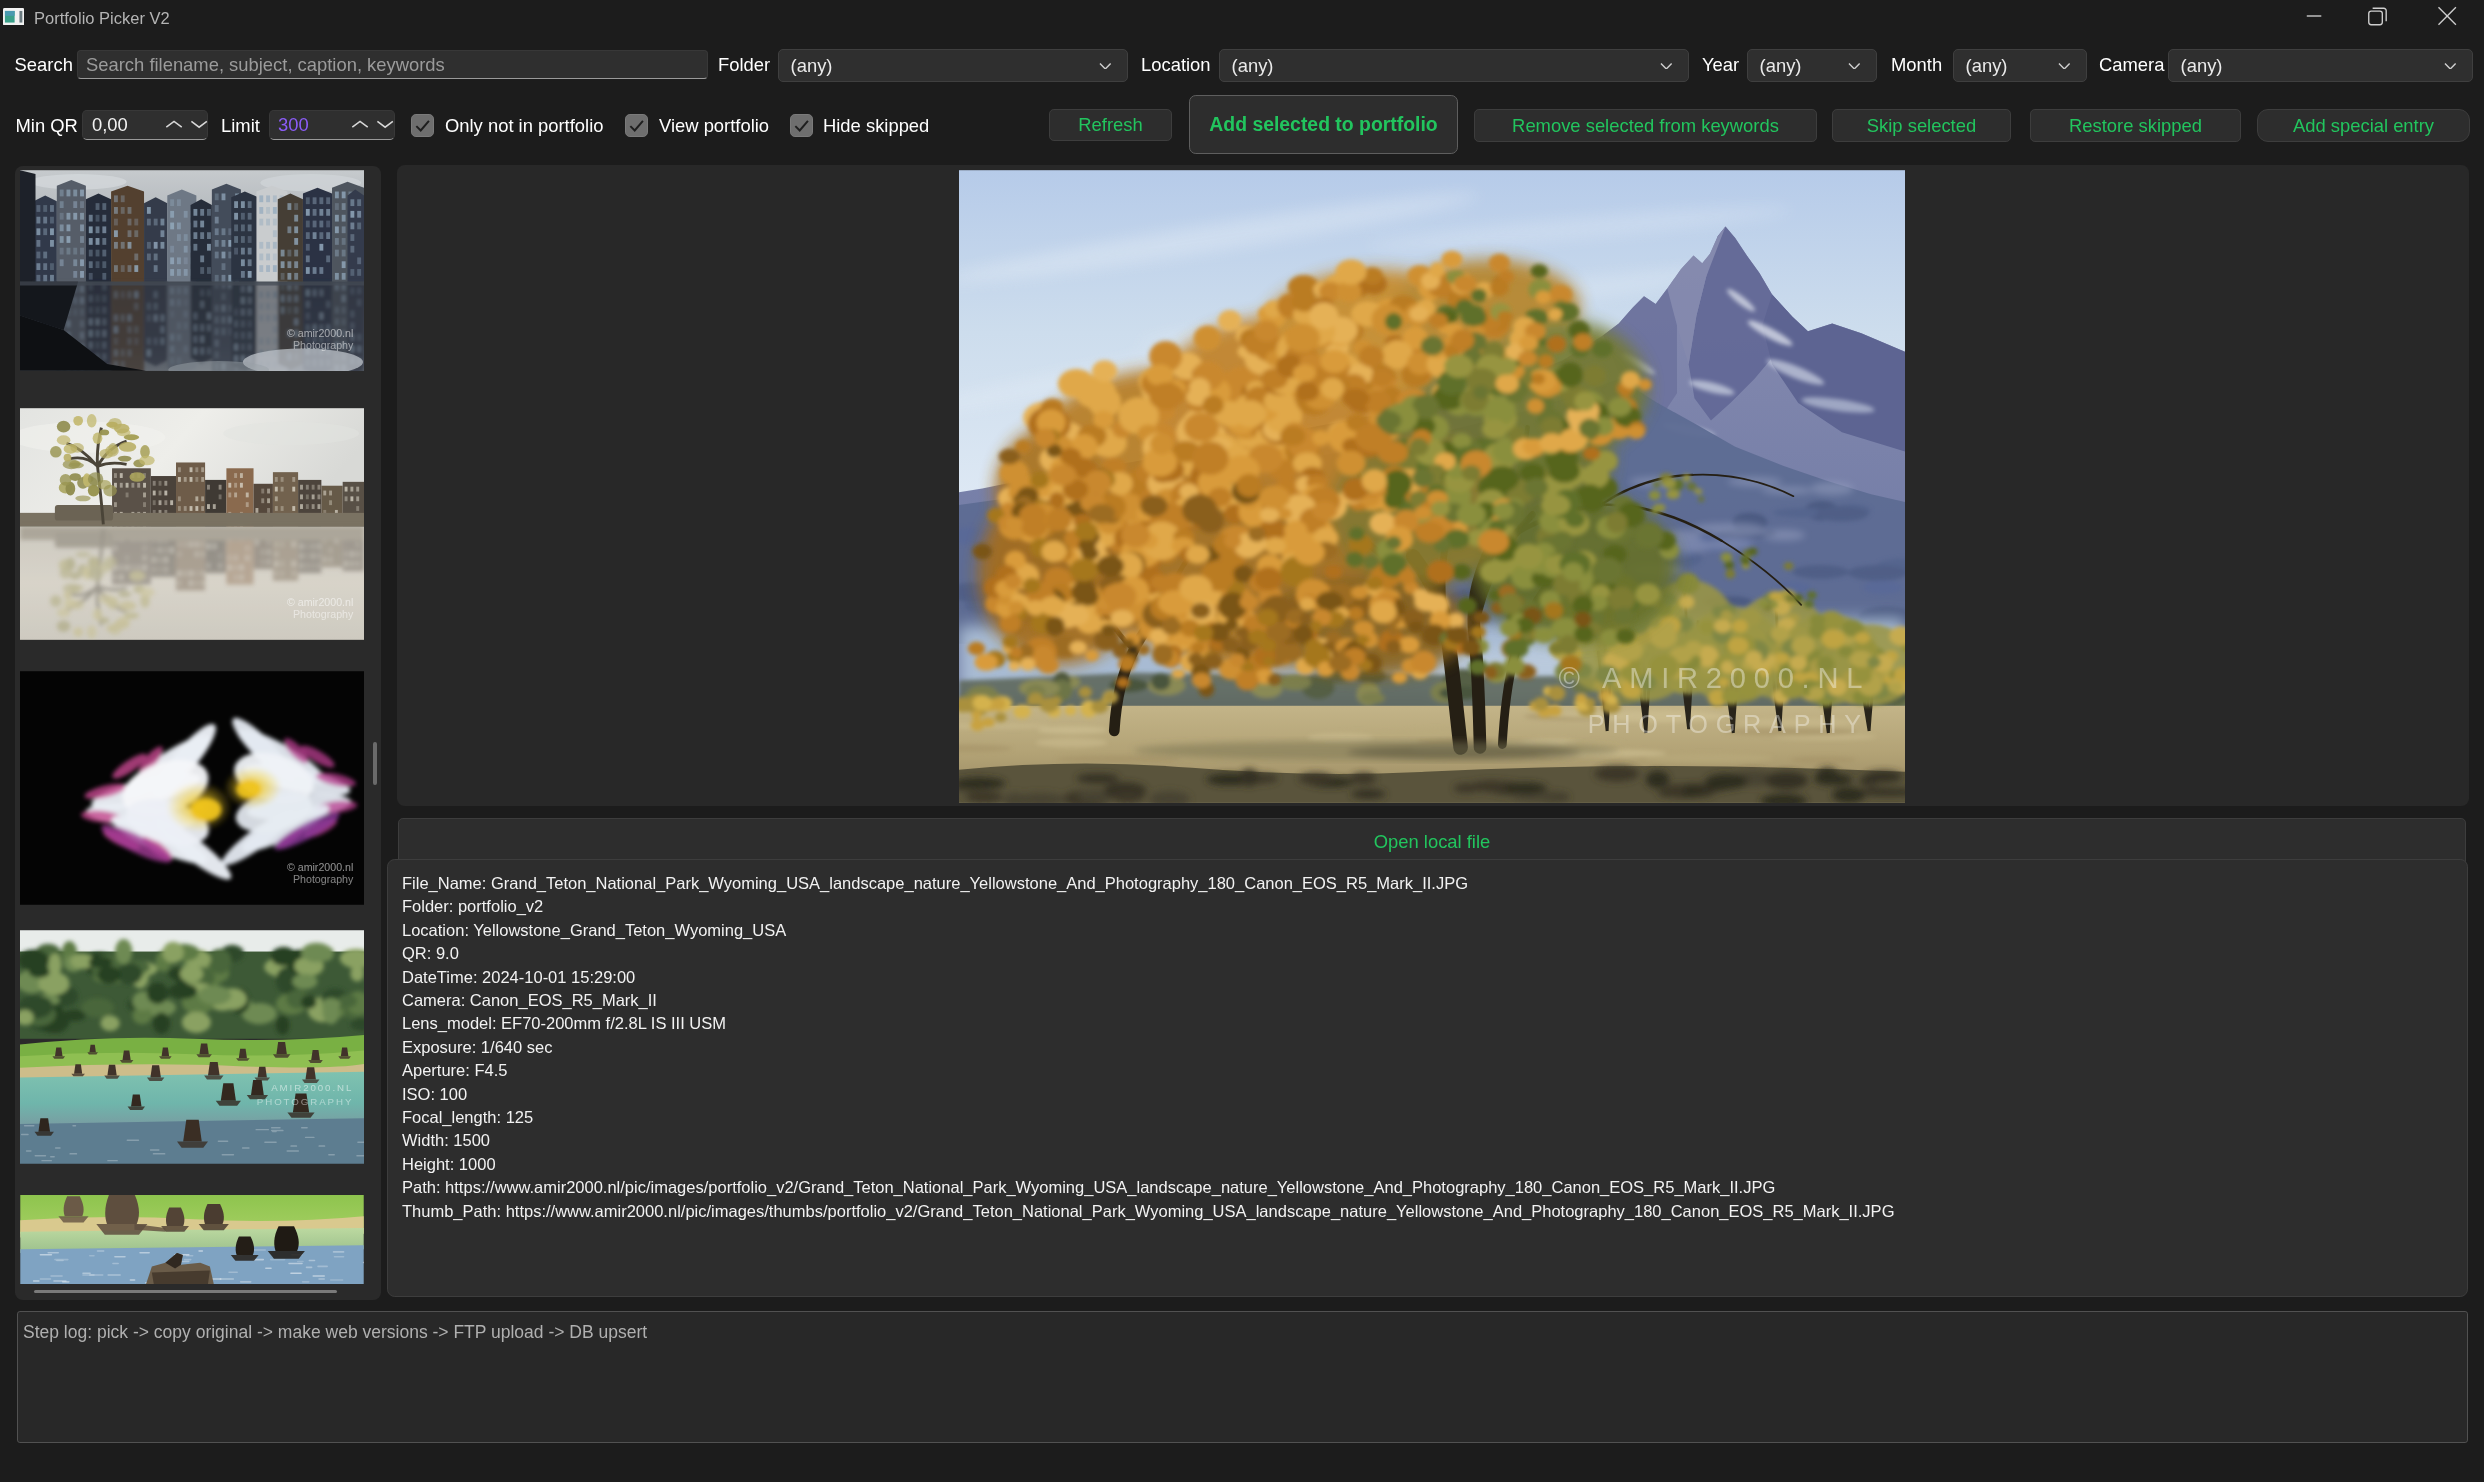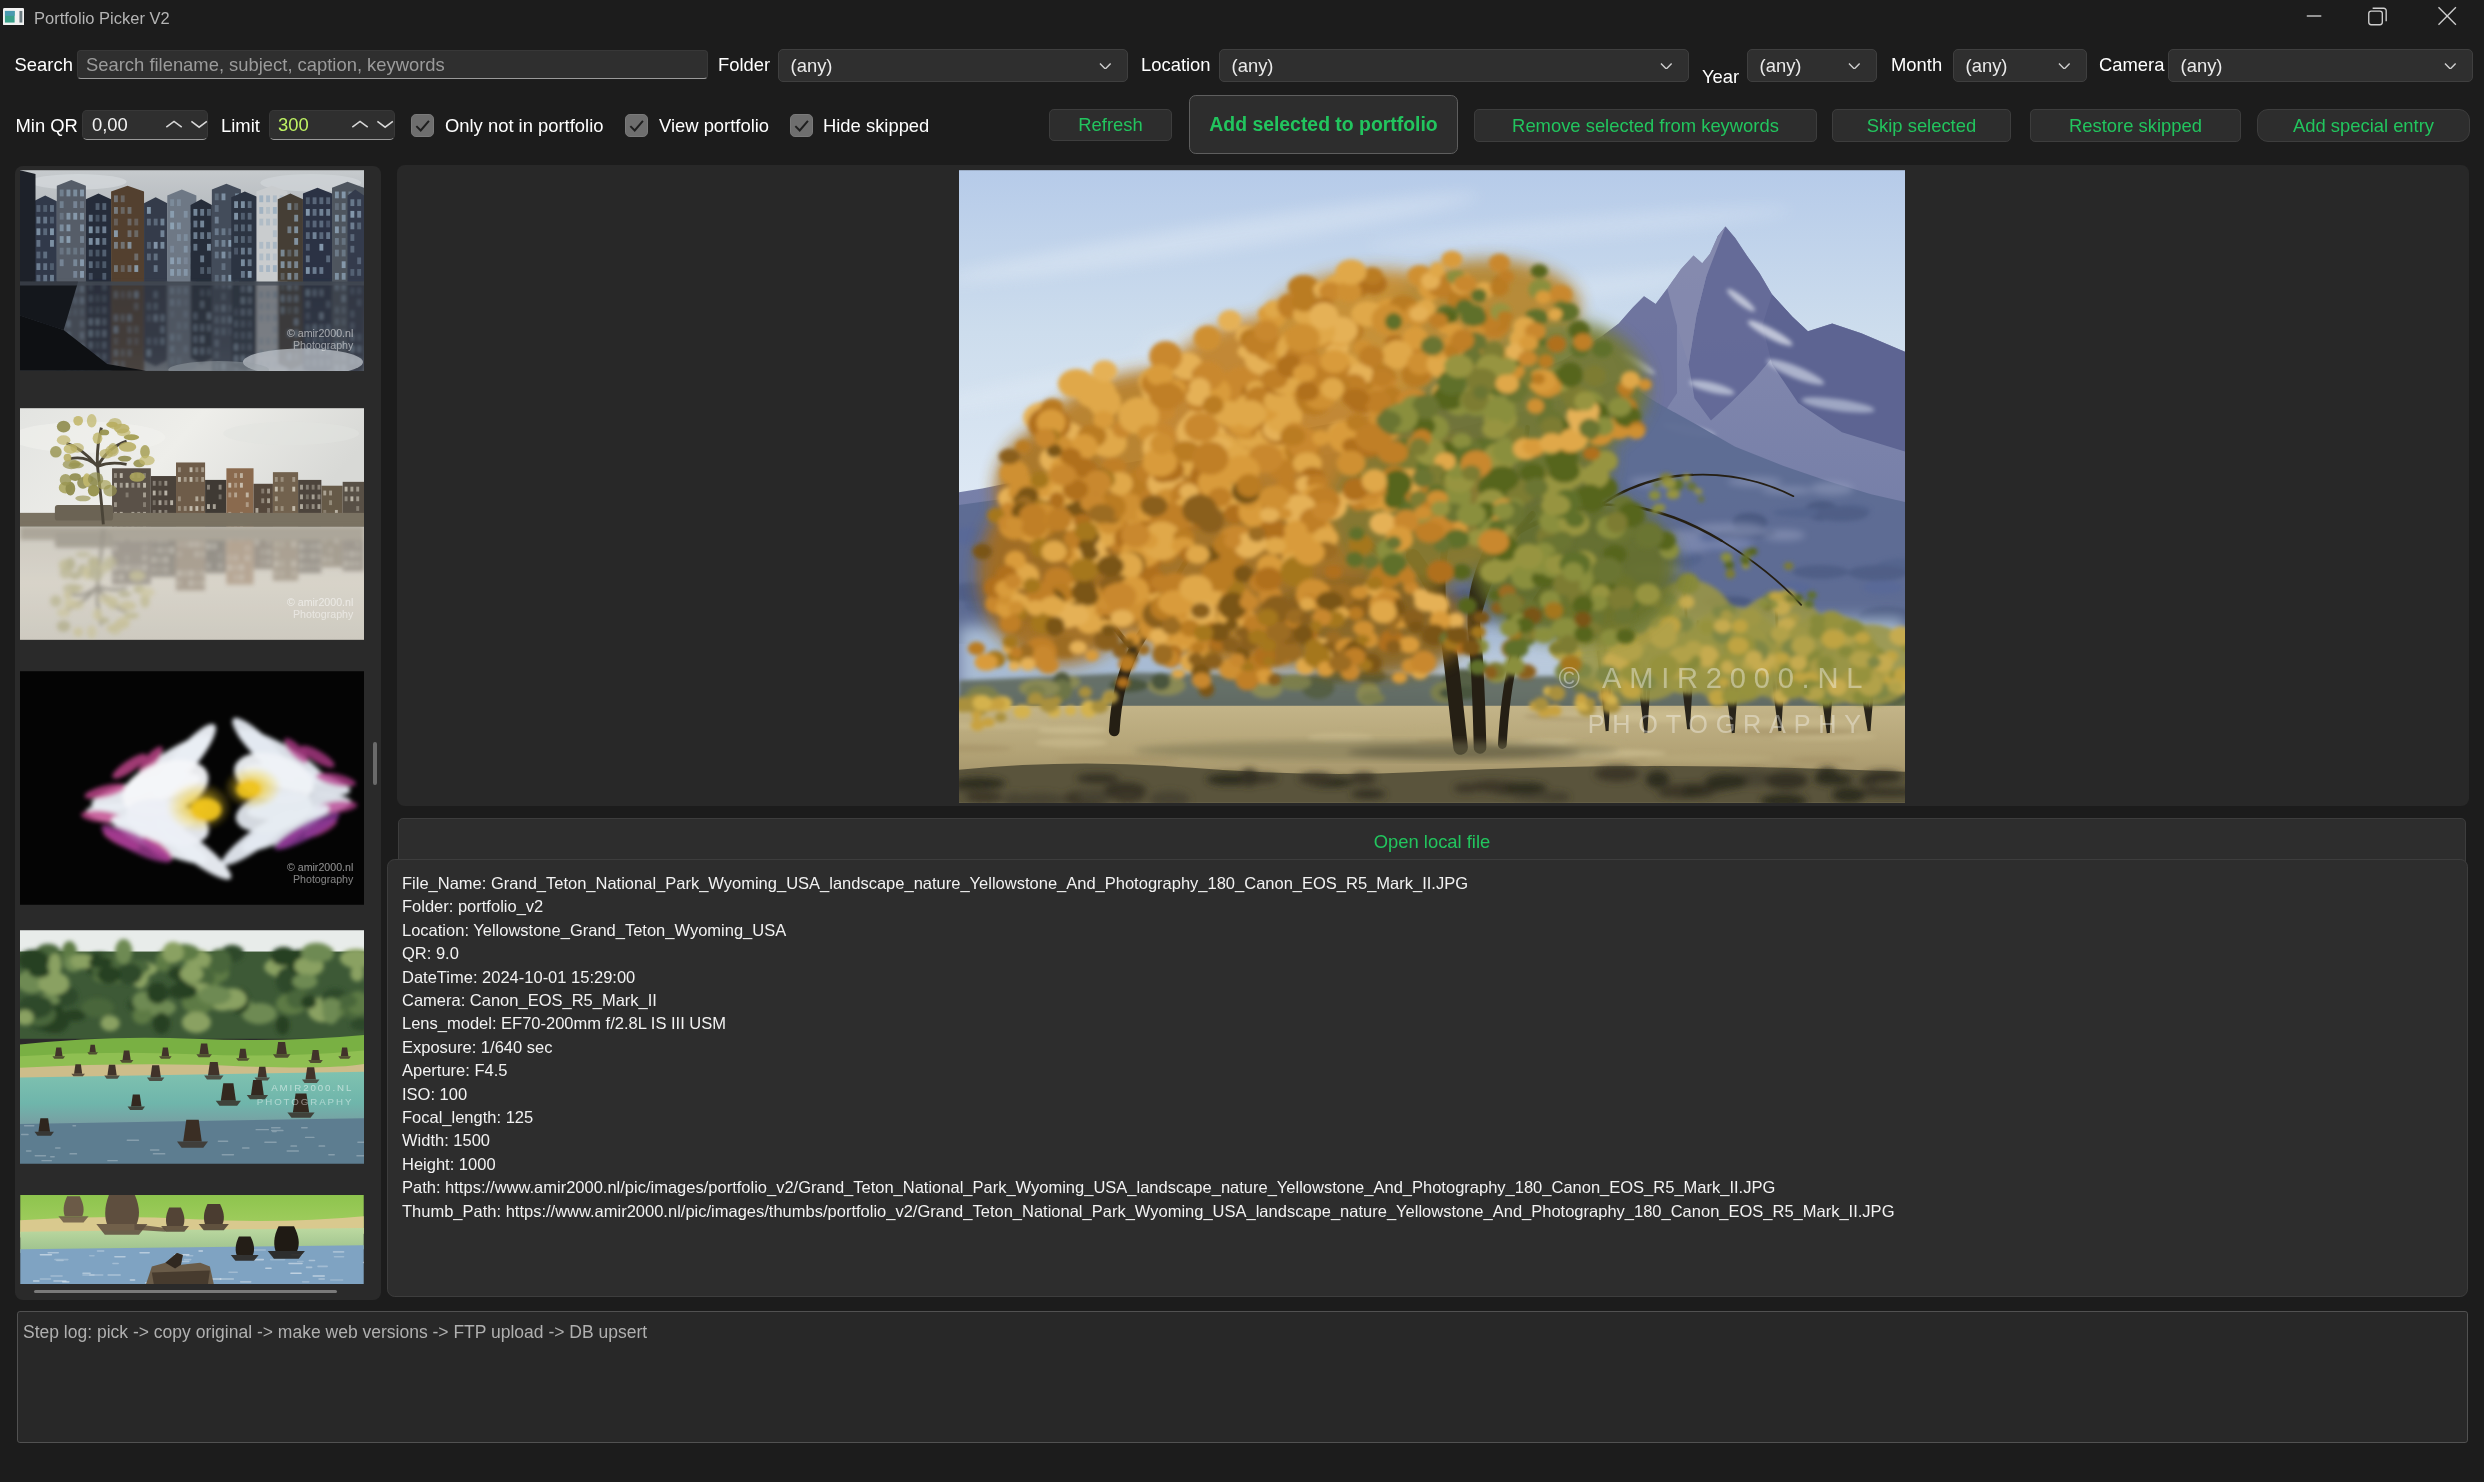--- a/index.html
+++ b/index.html
@@ -45,21 +45,21 @@
 </div>
 
 <div class="lbl" style="left:1141px;top:56px;">Location</div>
 <div class="combo" style="left:1219px;top:49px;width:470px;height:33px;">
   <div class="txt">(any)</div>
   <svg class="chev" width="12.6" height="7.8" viewBox="0 0 13 8">
       <polyline points="1,1.5 6.5,7 12,1.5" stroke="#d0d0d0" stroke-width="1.5" fill="none"></polyline>
     </svg>
 </div>
 
-<div class="lbl" style="left:1702px;top:56px;margin-top:12px;">Year</div>
+<div class="lbl" style="left:1702px;top:56px;">Year</div>
 <div class="combo" style="left:1747px;top:49px;width:130px;height:33px;">
   <div class="txt">(any)</div>
   <svg class="chev" width="12.6" height="7.8" viewBox="0 0 13 8">
       <polyline points="1,1.5 6.5,7 12,1.5" stroke="#d0d0d0" stroke-width="1.5" fill="none"></polyline>
     </svg>
 </div>
 
 <div class="lbl" style="left:1891px;top:56px;">Month</div>
 <div class="combo" style="left:1953px;top:49px;width:134px;height:33px;">
   <div class="txt">(any)</div>
@@ -79,21 +79,21 @@
 <div class="lbl" style="left:15.5px;top:117px;">Min QR</div>
 <div class="input" style="left:82px;top:110px;width:126px;height:30px;border-radius:4.9px;"></div>
 <div class="lbl" style="left:92px;top:116px;color:#f2f2f2;">0,00</div>
 <svg class="abs" style="left:165px;top:120px;" width="47" height="8.7" viewBox="0 0 48 9">
   <polyline points="1,7.5 9,1.5 17,7.5" stroke="#d8d8d8" stroke-width="1.6" fill="none"></polyline>
   <polyline points="27,1.5 35,7.5 43,1.5" stroke="#d8d8d8" stroke-width="1.6" fill="none"></polyline>
 </svg>
 
 <div class="lbl" style="left:221px;top:117px;">Limit</div>
 <div class="input" style="left:269px;top:110px;width:126px;height:30px;border-radius:4.9px;"></div>
-<div class="lbl" style="left:278px;top:116px;color:#bef264;">300</div>
+<div class="lbl" style="left:278px;top:116px;color:#8b5cf6;">300</div>
 <svg class="abs" style="left:351px;top:120px;" width="47" height="8.7" viewBox="0 0 48 9">
   <polyline points="1,7.5 9,1.5 17,7.5" stroke="#d8d8d8" stroke-width="1.6" fill="none"></polyline>
   <polyline points="27,1.5 35,7.5 43,1.5" stroke="#d8d8d8" stroke-width="1.6" fill="none"></polyline>
 </svg>
 
 <div class="chkbox" style="left:411px;top:114px;">
   <svg width="21.3" height="21.3" style="position:absolute;left:0;top:0;" viewBox="0 0 22 22">
       <polyline points="4.5,11.5 9,16 17.5,6" stroke="#1e1e1e" stroke-width="2" fill="none"></polyline>
     </svg>
 </div>

